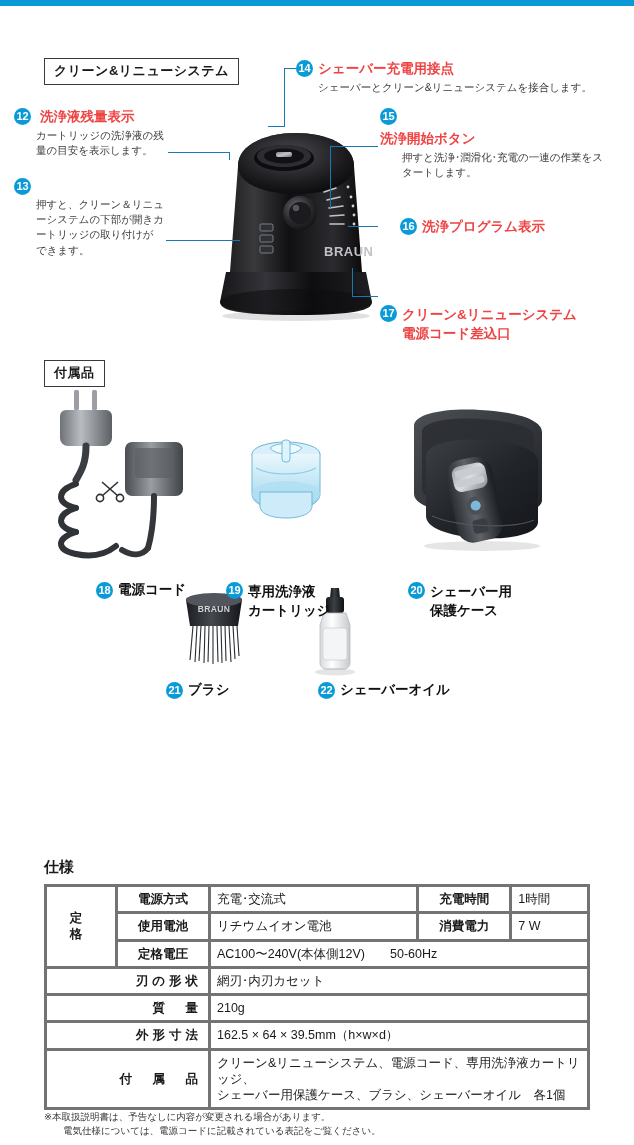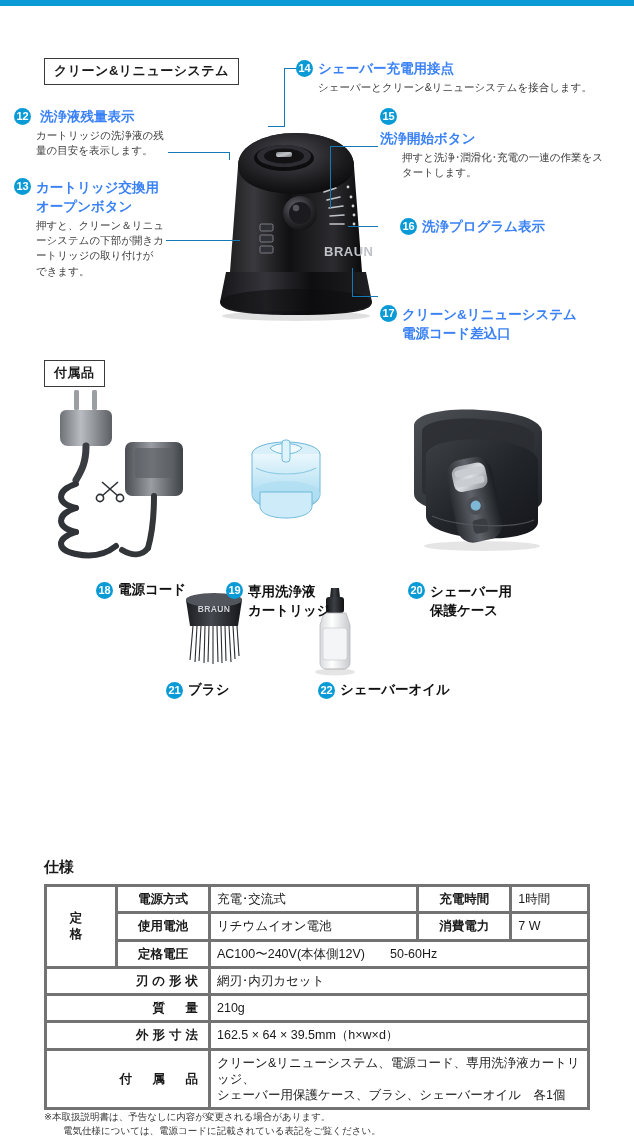--- a/index.html
+++ b/index.html
@@ -24,21 +24,21 @@
     background:#fff;
   }
   .callout-num{
     display:inline-flex;align-items:center;justify-content:center;
     width:17px;height:17px;border-radius:50%;
     background:#0a9bd7;color:#fff;
     font-size:11px;font-weight:bold;
     line-height:1;
     vertical-align:middle;
   }
-  .cap-title{font-size:13.5px;font-weight:bold;color:#3b82f6;}
+  .cap-title{font-size:13.5px;font-weight:bold;color:#ef4444;}
   .cap-body{font-size:10.5px;color:#3b3b3b;line-height:1.45;}
 
   
   #sec-clean{position:absolute;left:0;top:0;width:634px;height:360px;}
   #clean-title{position:absolute;left:44px;top:58px;}
 
   
   #c12{position:absolute;left:14px;top:108px;width:152px;}
   #c12 .head{display:flex;gap:9px;align-items:flex-start;}
   #c12 .cap-body{margin-top:2px;margin-left:22px;}
@@ -208,24 +208,20 @@
     <div class="head">
       <span class="callout-num">12</span>
       <span class="cap-title">洗浄液残量表示</span>
     </div>
     <div class="cap-body">カートリッジの洗浄液の残量の目安を表示します。</div>
   </div>
 
   <div id="c13">
     <div class="head">
       <span class="callout-num">13</span>
-      <span>
-        <span class="cap-title">カートリッジ交換用</span><br>
-        <span class="cap-title">オープンボタン</span>
-      </span>
     </div>
     <div class="cap-body">押すと、クリーン＆リニューシステムの下部が開きカートリッジの取り付けができます。</div>
   </div>
 
   <div id="c14">
     <div class="head">
       <span class="callout-num">14</span>
       <span class="cap-title">シェーバー充電用接点</span>
     </div>
     <div class="cap-body">シェーバーとクリーン&amp;リニューシステムを接合します。</div>

